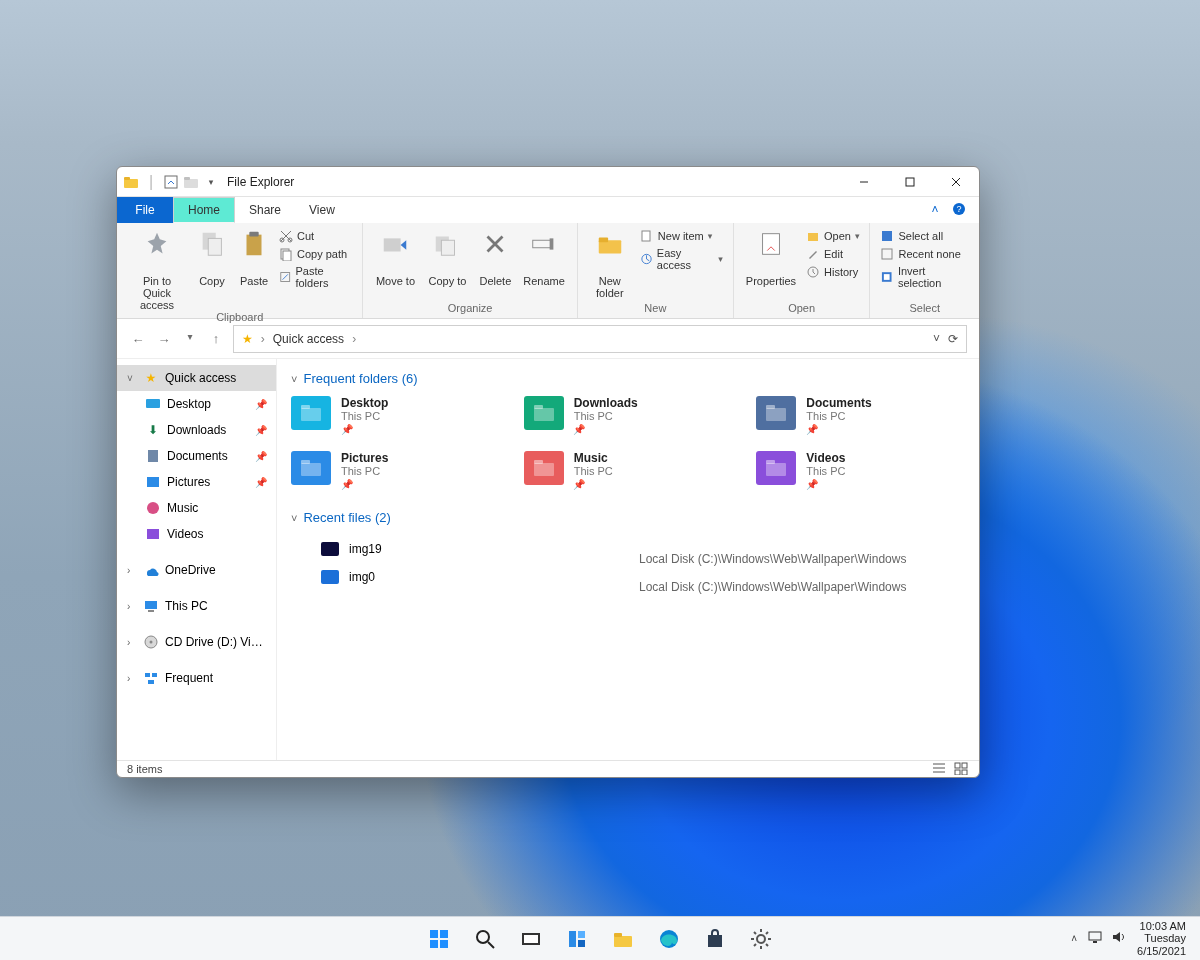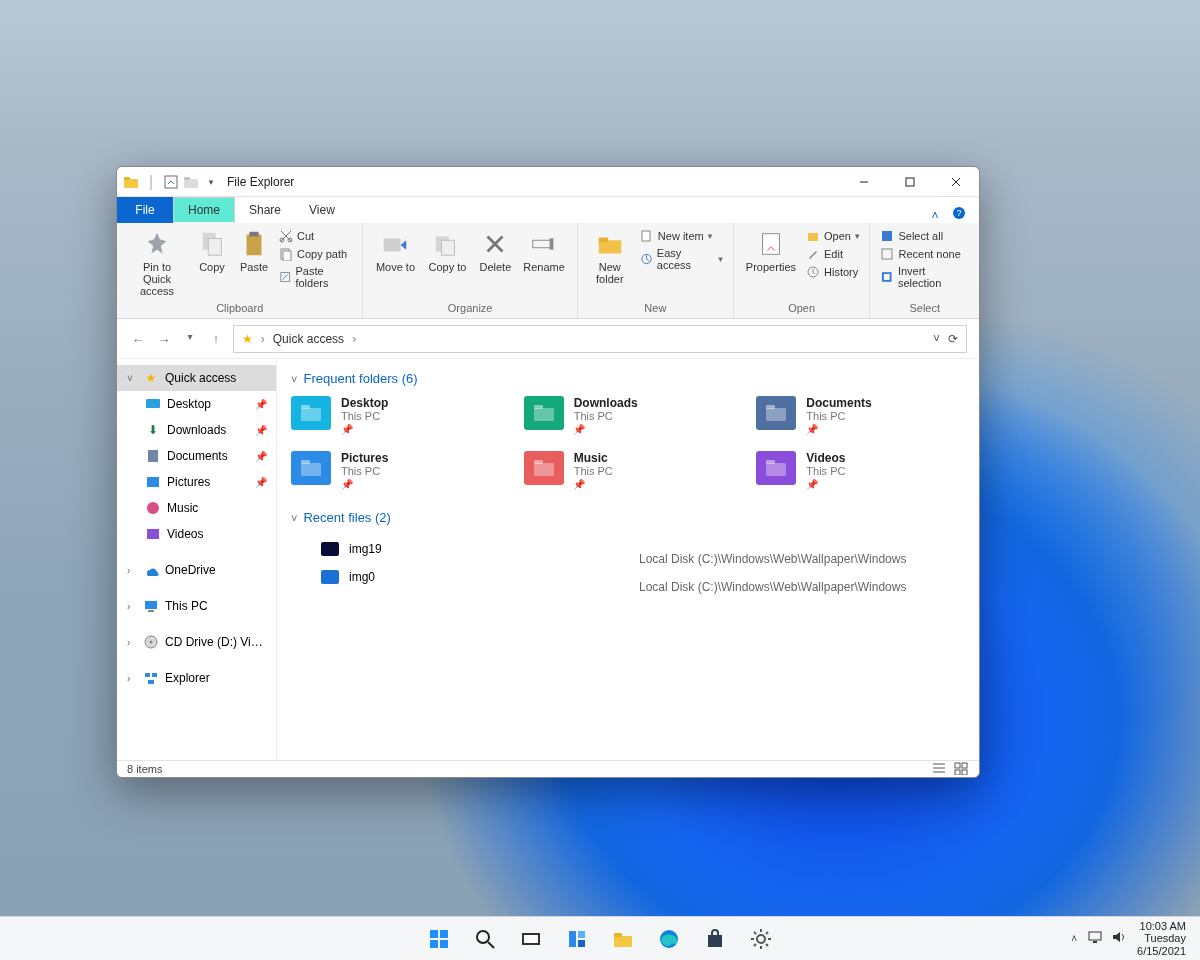--- a/index.html
+++ b/index.html
@@ -40,33 +40,33 @@
 
   
   .titlebar { height:30px; display:flex; align-items:center; padding-left:6px; border-bottom:1px solid #e3e3e3; }
   .titlebar .qat { display:flex; align-items:center; gap:4px; }
   .qat-icon { width:16px; height:16px; display:flex; align-items:center; justify-content:center; }
   .title-text { margin-left:8px; font-size:12px; color:#222; }
   .titlebar .win-ctrls { margin-left:auto; display:flex; }
   .win-ctrl { width:46px; height:30px; display:flex; align-items:center; justify-content:center; cursor:pointer; }
 
   
-  .tabs { height:26px; display:flex; align-items:flex-end; background:#fff; }
+  .tabs { height:26px; display:flex; align-items:center; background:#fff; }
   .tab-file { width:56px; height:26px; background:#0b67d0; color:#fff; font-size:12px; display:flex; align-items:center; justify-content:center; }
   .tab { padding:0 14px; height:26px; font-size:12px; color:#333; display:flex; align-items:center; cursor:pointer; }
   .tab.active { border:1px solid #d0d0d0; border-bottom:1px solid #f5f5f5; background:#5eead4; }
   .tabs-spacer { flex:1; }
   .tab-chevron, .tab-help { width:24px; text-align:center; color:#0b67d0; font-size:12px; cursor:pointer; }
 
   
   .ribbon { height:96px; background:#f5f5f5; border-bottom:1px solid #dadada; display:flex; }
   .grp { border-right:1px solid #e0e0e0; display:flex; flex-direction:column; align-items:center; padding:4px 10px 2px; }
   .grp-body { flex:1; display:flex; align-items:flex-start; gap:8px; }
   .grp-label { font-size:11px; color:#666; padding-bottom:2px; }
-  .big-btn { display:flex; flex-direction:column; align-items:center; gap:2px; cursor:pointer; padding:2px 2px 0; }
+  .big-btn { display:flex; flex-direction:column; align-items:center; gap:16px; cursor:pointer; padding:2px 2px 0; }
   .big-btn svg { width:30px; height:30px; }
   .big-btn span { font-size:11px; color:#333; text-align:center; line-height:1.1; }
   .mini-col { display:flex; flex-direction:column; gap:4px; padding-top:2px; }
   .mini-btn { display:flex; align-items:center; gap:4px; font-size:11px; color:#333; cursor:pointer; }
   .mini-btn svg { width:14px; height:14px; }
 
   
   .nav-row { height:40px; display:flex; align-items:center; gap:8px; padding:0 12px; border-bottom:1px solid #eee; }
   .nav-arrows { display:flex; gap:8px; color:#6d6d6d; }
   .nav-arrows span { width:18px; text-align:center; cursor:pointer; font-size:13px; }
@@ -467,21 +467,21 @@
 
         <div class="nav-item" style="margin-top:10px">
             <span class="chev">›</span>
             <span class="ic">
               <svg viewBox="0 0 16 16">
                 <rect x="2" y="3" width="5" height="4" fill="#2b8be6"></rect>
                 <rect x="9" y="3" width="5" height="4" fill="#2b8be6"></rect>
                 <rect x="5" y="10" width="6" height="4" fill="#2b8be6"></rect>
               </svg>
             </span>
-            <span>Explorer</span>
+            <span>Frequent</span>
           </div>
       </div>
 
       <div class="content">
         <div class="section-header">
           <span class="chev">˅</span>
           <span>Frequent folders (6)</span>
         </div>
 
         <div class="folder-grid" id="folder-grid">

